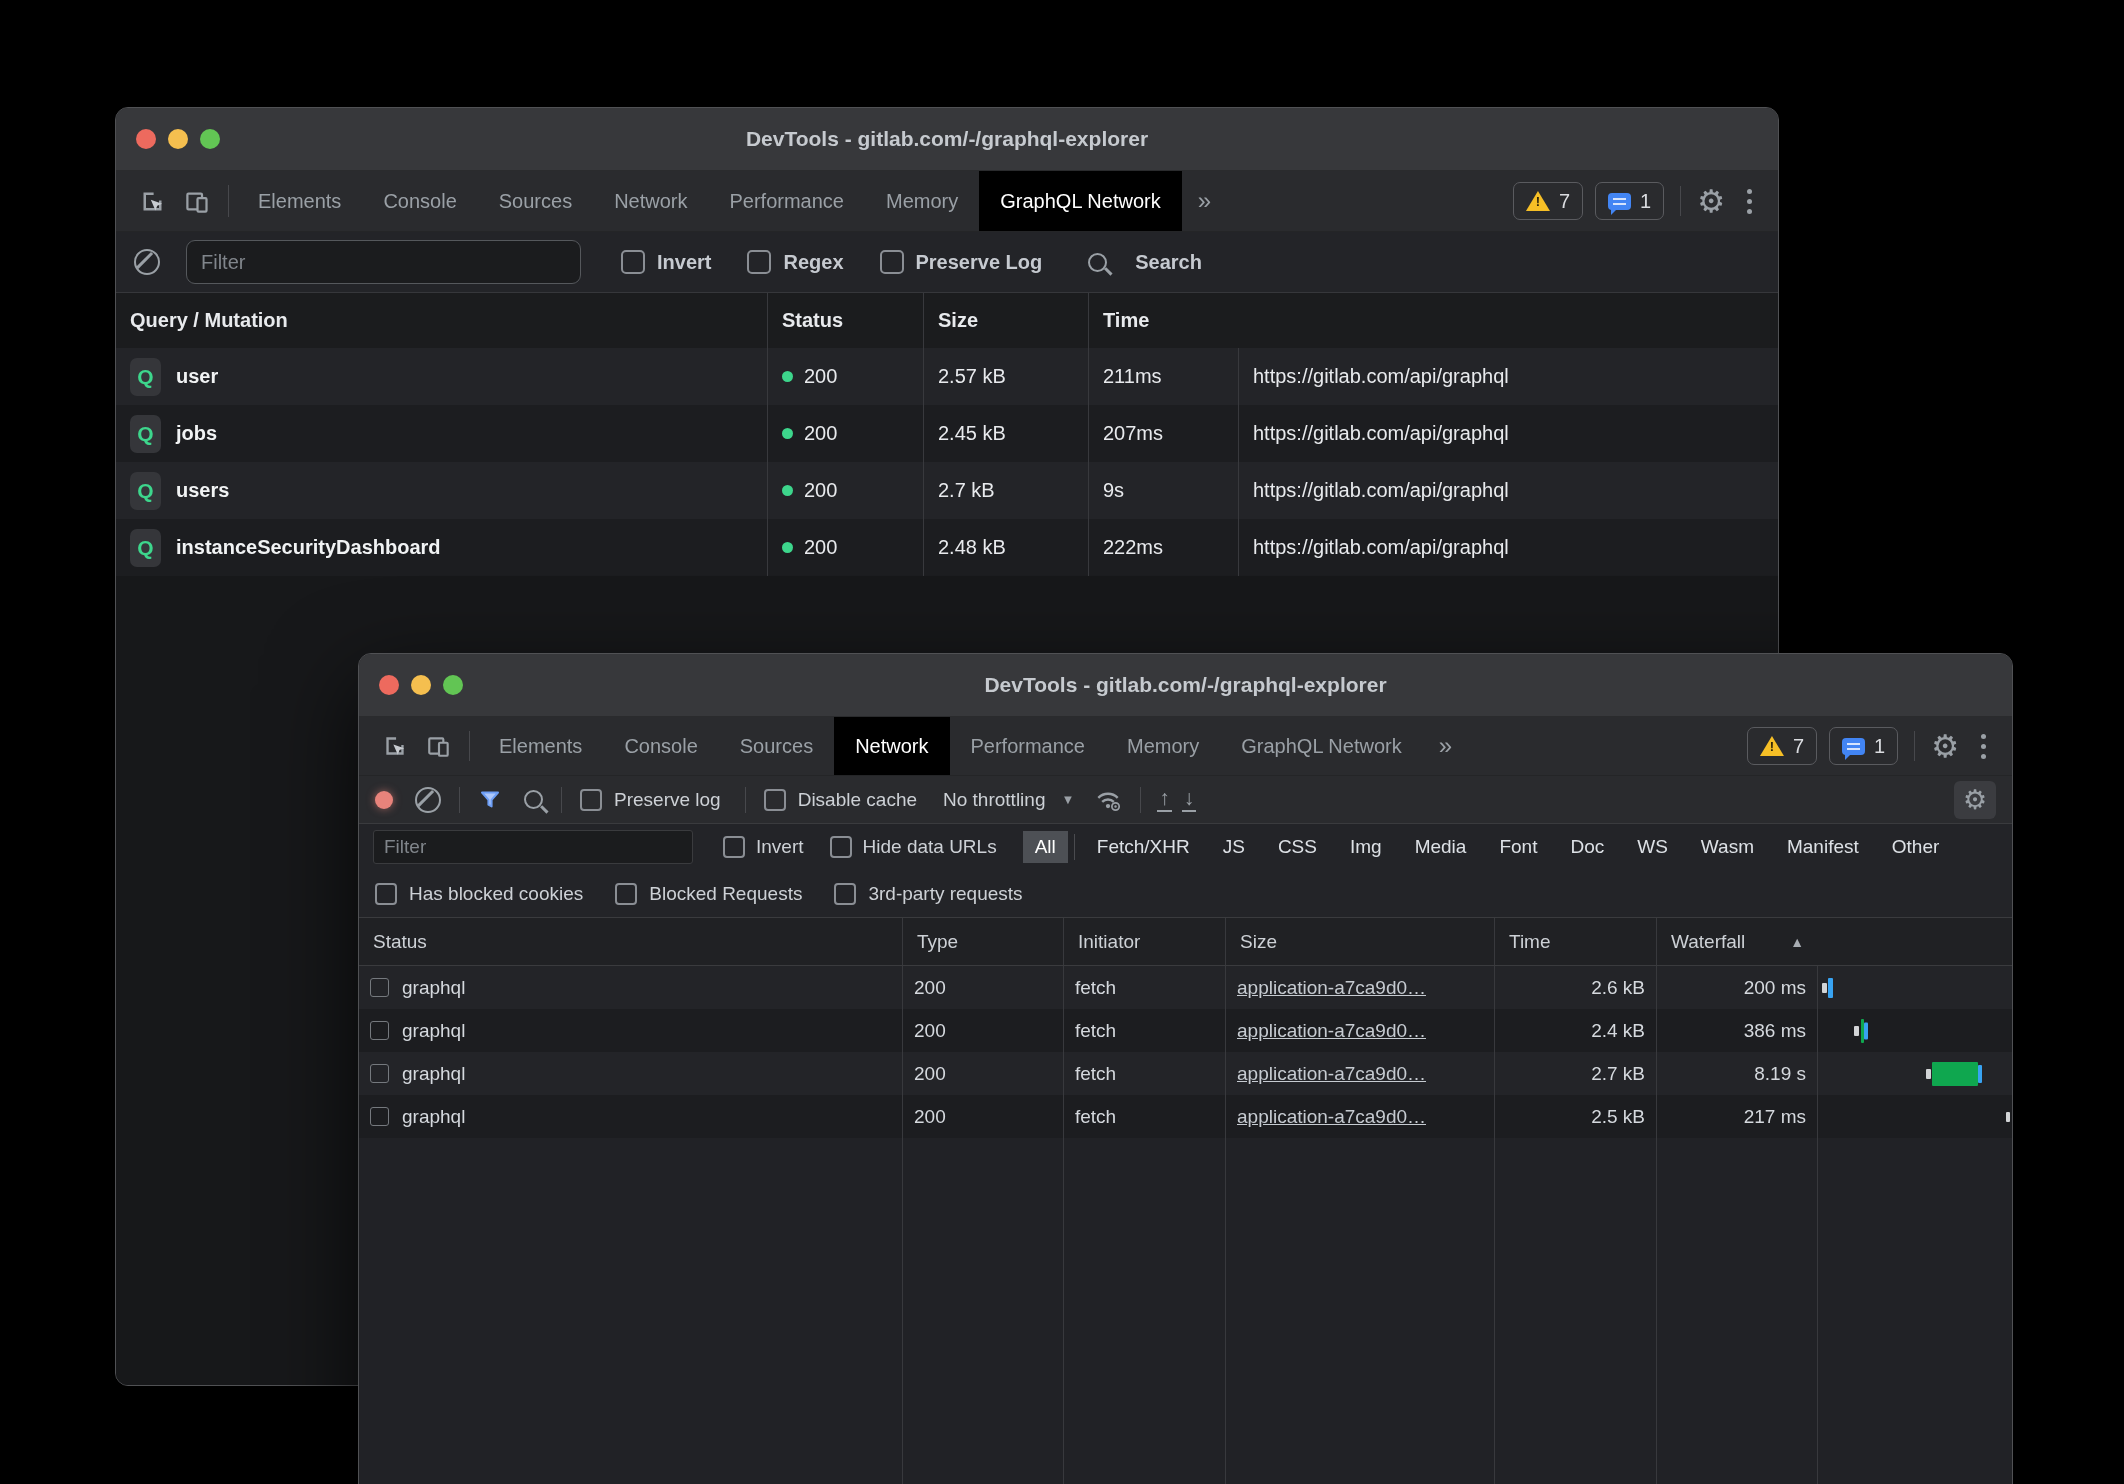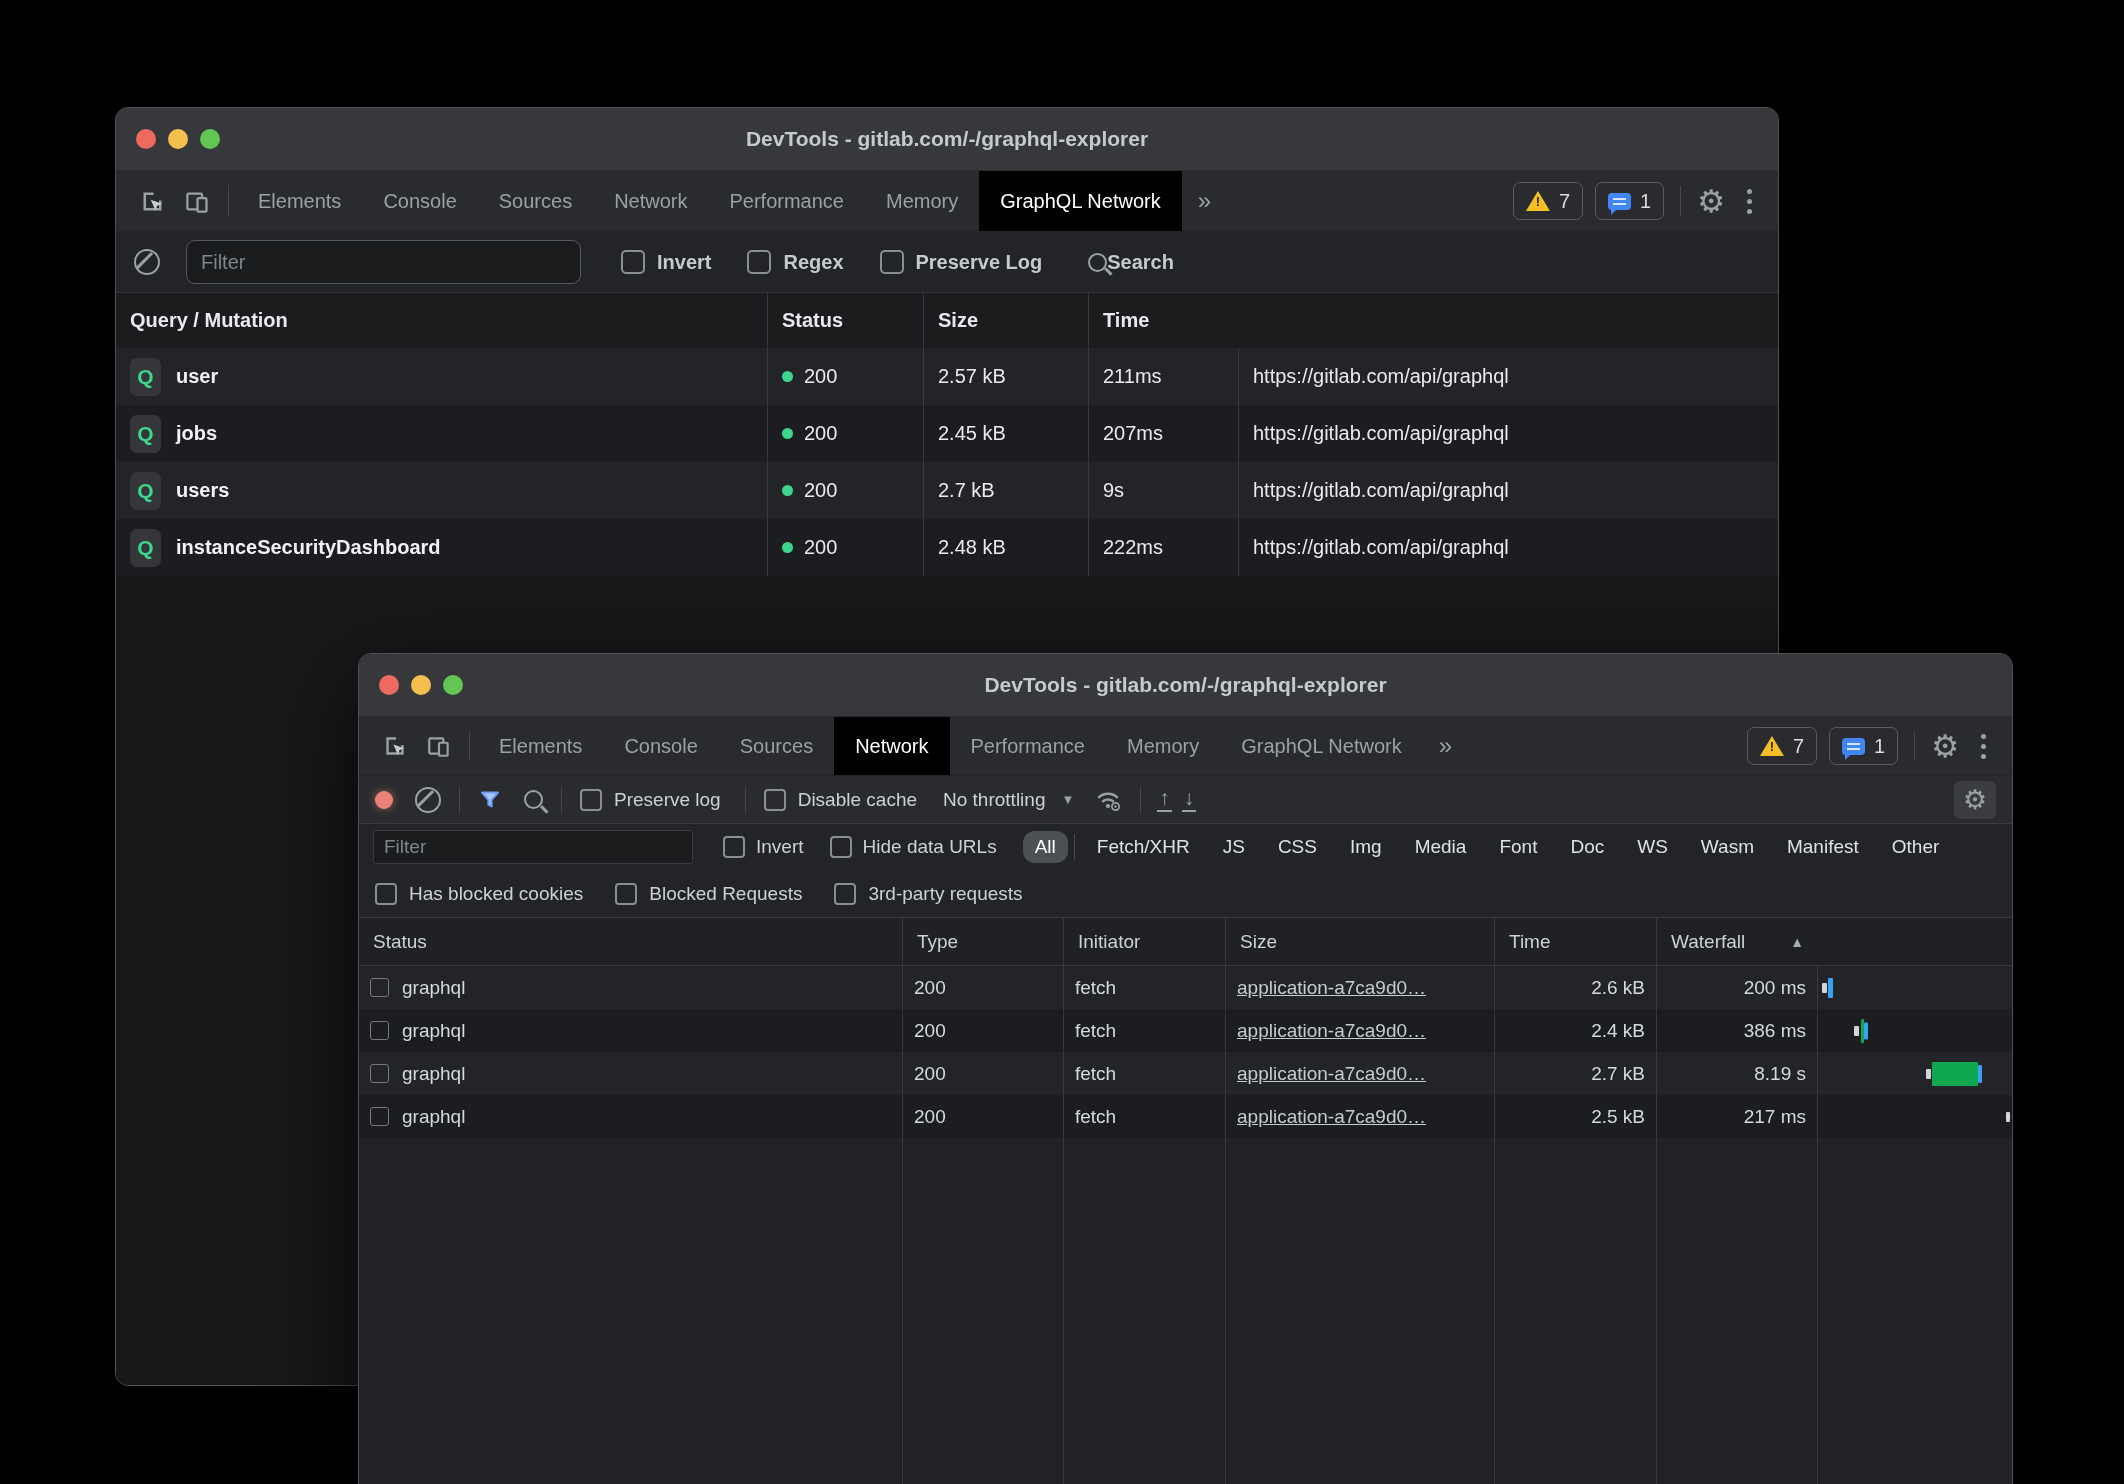--- a/index.html
+++ b/index.html
@@ -63,38 +63,38 @@
 
   
   .filterbar{height:60px;flex:0 0 60px;background:#232428;display:flex;align-items:center;
              padding:0 18px;gap:0;border-bottom:1px solid #36373b;}
   .filter-input{width:395px;height:44px;margin:0 40px 0 26px;background:#1b1c1e;
                 border:1.5px solid #55585c;border-radius:9px;color:#e8eaed;font-size:20px;
                 padding:0 14px;outline:none;box-sizing:border-box;}
   .filter-input::placeholder{color:#80858b;}
   .cb-group{display:flex;align-items:center;gap:12px;margin-right:36px;}
   .cb-label{font-size:20px;font-weight:600;color:#c6cad0;white-space:nowrap;}
-  .search-group{display:flex;align-items:center;gap:0;margin-left:10px;}
+  .search-group{display:flex;align-items:center;gap:28px;margin-left:10px;}
 
   .nettoolbar{height:47px;flex:0 0 47px;background:#2a2b2e;display:flex;align-items:center;
               padding:0 16px;gap:14px;border-bottom:1px solid #3a3b3e;}
   .nettoolbar .cb-label, .netfilter .cb-label, .optrow .cb-label{font-weight:normal;font-size:19px;color:#cdd1d6;}
   .throttle{display:flex;align-items:center;gap:16px;padding:0 6px;}
   .throttle-label{font-size:19px;color:#cdd1d6;white-space:nowrap;}
   .settings-btn{margin-left:auto;width:42px;height:38px;background:#3b3c40;border-radius:6px;
                 display:flex;align-items:center;justify-content:center;}
   .settings-btn .gear-glyph{font-size:27px;}
 
   .netfilter{height:46px;flex:0 0 46px;background:#232428;display:flex;align-items:center;
              padding:0 14px;gap:0;}
   .netfilter-input{width:320px;height:34px;background:#1b1c1e;border:1px solid #3a3b3e;border-radius:3px;
                    color:#e8eaed;font-size:19px;padding:0 10px;outline:none;box-sizing:border-box;margin-right:30px;}
   .netfilter-input::placeholder{color:#80858b;}
   .netfilter .cb-group{gap:11px;margin-right:26px;}
-  .chip{font-size:19px;color:#dde1e6;padding:5px 12px;border-radius:12px;white-space:nowrap;}
+  .chip{font-size:19px;color:#dde1e6;padding:5px 12px;border-radius:0;white-space:nowrap;}
   .chip.selected{background:#4d5055;color:#fff;}
   .chip-sep{width:1px;height:26px;background:#4a4b4f;margin:0 10px 0 6px;}
   .chip-list{display:flex;align-items:center;gap:9px;}
 
   .optrow{height:47px;flex:0 0 47px;background:#232428;display:flex;align-items:center;
           padding:0 16px;border-bottom:1px solid #3a3b3e;}
   .optrow .cb-group{gap:12px;margin-right:32px;}
 
   
   .grid-back{display:grid;grid-template-columns:652px 156px 165px 150px 1fr;}

